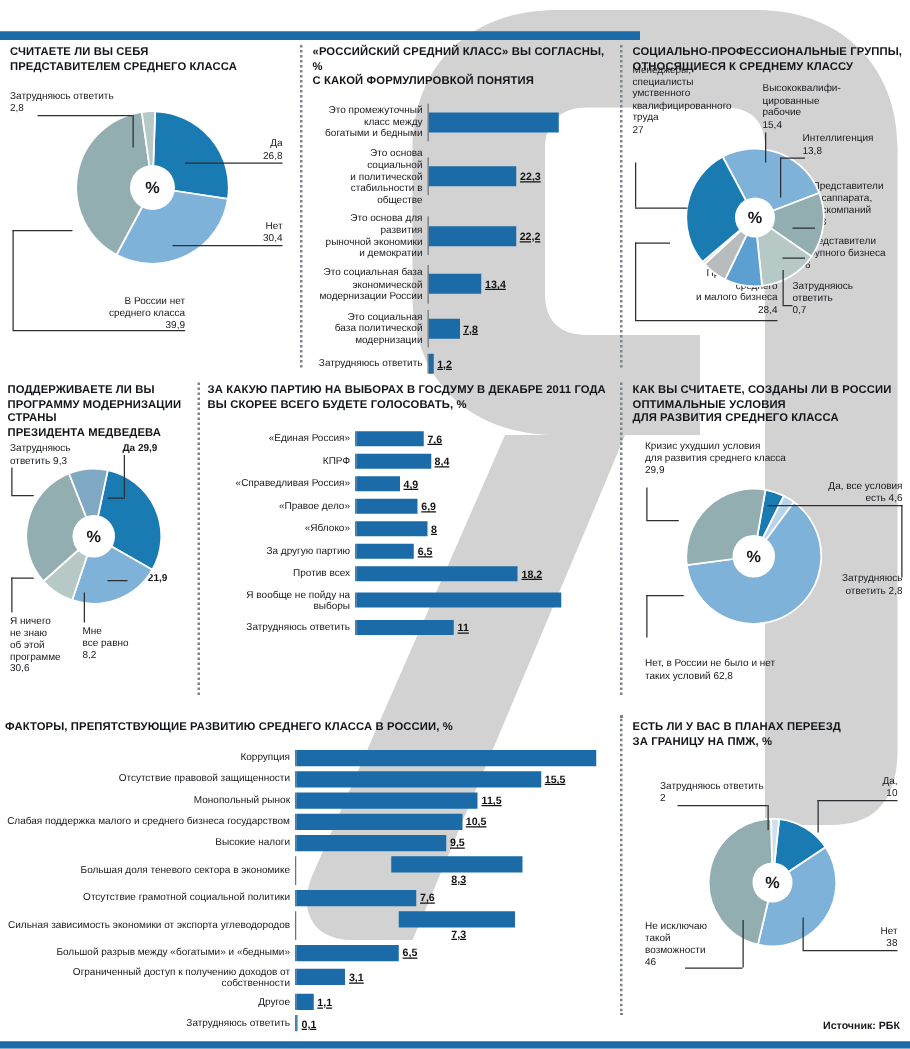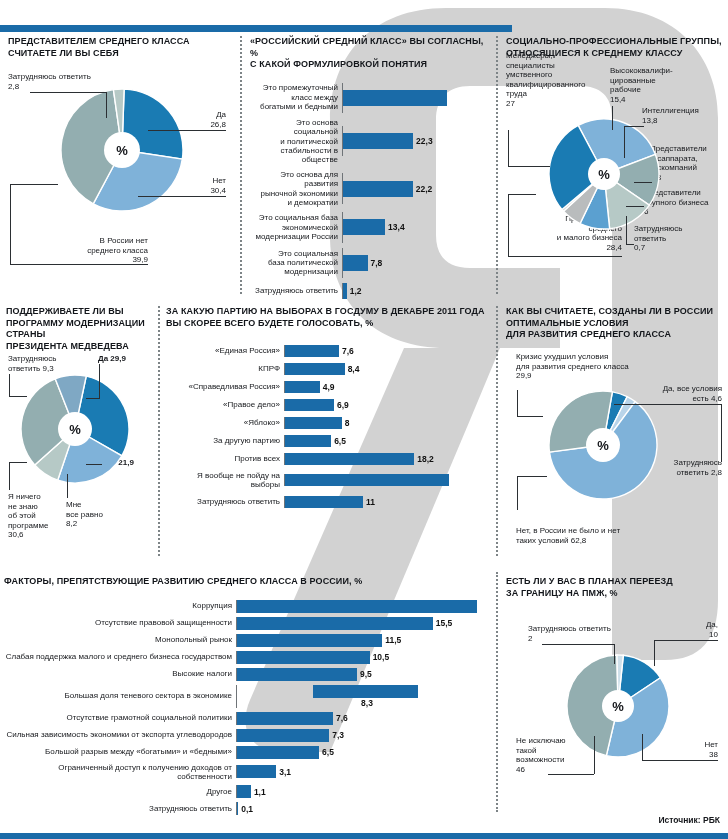--- a/index.html
+++ b/index.html
@@ -34,21 +34,21 @@
   
   .barchart { position: relative; }
   .barrow { display: flex; align-items: center; margin-bottom: 3px; }
   .barlabel {
     font-size: 8px; line-height: 9.4px; text-align: right;
     padding-right: 4px; color: #16181c; flex: 0 0 auto;
   }
   .bartrack { position: relative; flex: 1 1 auto; display: flex; align-items: center;
               border-left: 1px solid #6f7478; }
   .bar { background: #1a6ba8; height: 11px; }
-  .barval { font-size: 8.5px; font-weight: bold; margin-left: 3px; color: #111; white-space: nowrap; }
+  .barval { font-size: 8.5px; font-weight: bold; margin-left: 3px; color: #111; white-space: nowrap; text-decoration: underline; }
   .barval.inside { position: absolute; right: 4px; margin: 0; color: #ffffff; }
 
   
   .pie-wrap { position: absolute; }
   .pie-hole-txt {
     position: absolute; font-size: 13px; font-weight: bold; color: #16181c;
     transform: translate(-50%, -50%); font-family: "Liberation Sans", sans-serif;
   }
 
   
@@ -102,22 +102,22 @@
   <div class="rule-bot"></div>
 
   <div class="vsep" style="left:240px; top:36px; height:258px;"></div>
   <div class="vsep" style="left:496px; top:36px; height:258px;"></div>
   <div class="vsep" style="left:158px; top:306px; height:250px;"></div>
   <div class="vsep" style="left:496px; top:306px; height:250px;"></div>
   <div class="vsep" style="left:496px; top:572px; height:240px;"></div>
 
   <div class="sec" style="left:8px; top:36px; width:226px; height:255px;">
     <div class="sec-title">
+      <div>СЧИТАЕТЕ ЛИ ВЫ СЕБЯ</div>
       <div>ПРЕДСТАВИТЕЛЕМ СРЕДНЕГО КЛАССА</div>
-      <div>СЧИТАЕТЕ ЛИ ВЫ СЕБЯ</div>
     </div>
 
     <div class="cl" style="left:0px; top:36px; width:130px;">
       <div>Затрудняюсь ответить</div>
       <div class="b">2,8</div>
     </div>
     <div class="lead h" style="left:22px; top:56px; width:76px;"></div>
     <div class="lead v" style="left:98px; top:56px; height:26px;"></div>
 
     <div class="cl r" style="left:150px; top:74px; width:68px;">
@@ -560,21 +560,21 @@
           </div>
           <div class="bartrack" style="width: 254px; min-height: 11.4px;">
             <div class="bar" style="width: 96px; height: 13px; background: rgb(26, 107, 168);"></div>
             <span class="barval">7,6</span>
           </div>
         </div>
         <div class="barrow" style="margin-bottom: 4px;">
           <div class="barlabel" style="width: 232px;">
             <div>Сильная зависимость экономики от экспорта углеводородов</div>
           </div>
-          <div class="bartrack" style="width: 254px; min-height: 11.4px;">
+          <div class="bartrack" style="width: 254px; min-height: 11.4px; flex-direction: column;">
             <div class="bar" style="width: 92.2105px; height: 13px; background: rgb(26, 107, 168);"></div>
             <span class="barval">7,3</span>
           </div>
         </div>
         <div class="barrow" style="margin-bottom: 4px;">
           <div class="barlabel" style="width: 232px;">
             <div>Большой разрыв между «богатыми» и «бедными»</div>
           </div>
           <div class="bartrack" style="width: 254px; min-height: 11.4px;">
             <div class="bar" style="width: 82.1053px; height: 13px; background: rgb(26, 107, 168);"></div>

